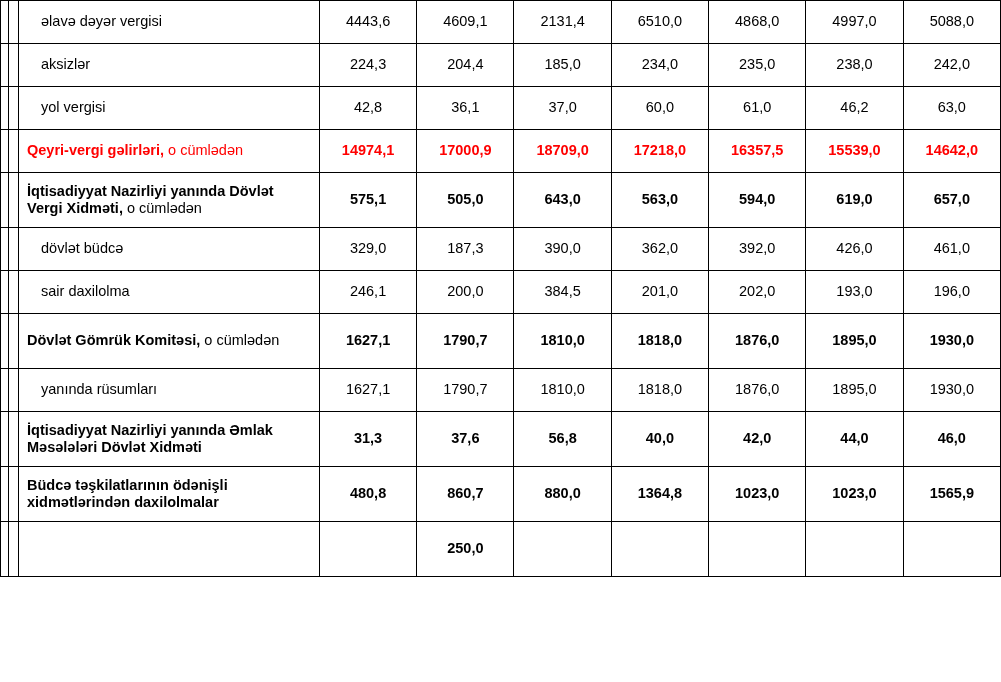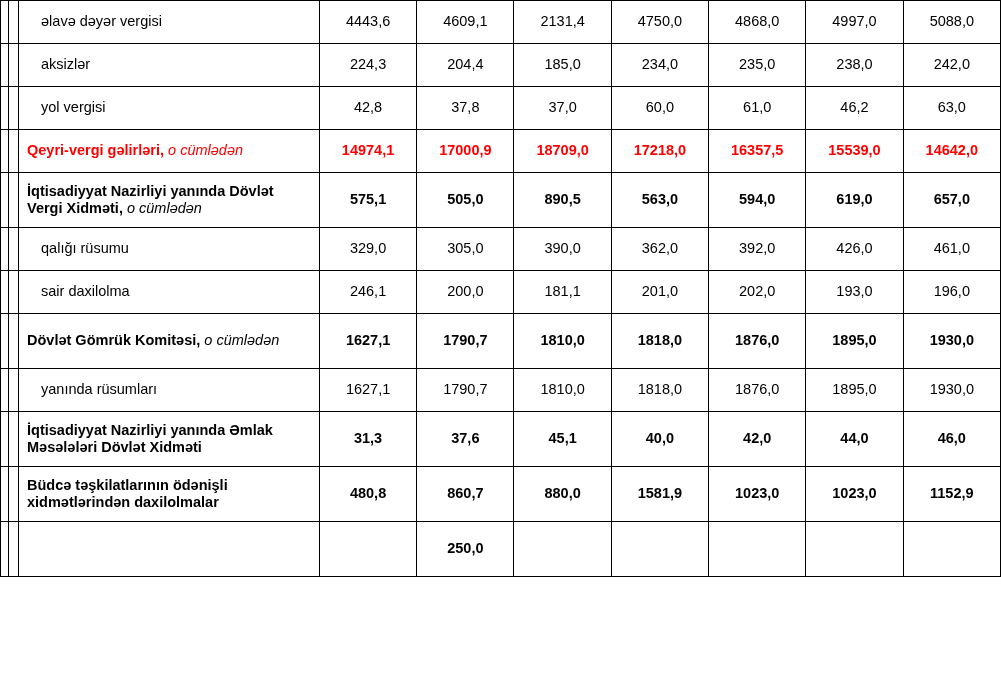--- a/index.html
+++ b/index.html
@@ -54,21 +54,21 @@
     text-align: left;
     padding-left: 10px;
   }
   td.label.ind1 { padding-left: 22px; }
   td.num {
     text-align: center;
     white-space: nowrap;
   }
   .bold { font-weight: bold; }
   .red { color: #ff0000; }
-  .ital { font-style: italic; font-weight: normal; }
+  .ital { font-weight: normal; }
   tr.r-std td { height: 34px; }
   tr.r-two td { height: 46px; }
 </style>
 </head>
 <body>
 
 <div class="sheet">
   <table class="budget">
     <colgroup>
       <col class="c-gut1">
@@ -83,21 +83,21 @@
         <col class="c-num">
     </colgroup>
     <tbody>
         <tr class="r-std">
           <td class="gutter"></td>
           <td class="gutter"></td>
           <td class="label ind1"><span>əlavə dəyər vergisi</span></td>
           <td class="num">4443,6</td>
           <td class="num">4609,1</td>
           <td class="num">2131,4</td>
-          <td class="num">4750,0</td>
+          <td class="num">6510,0</td>
           <td class="num">4868,0</td>
           <td class="num">4997,0</td>
           <td class="num">5088,0</td>
         </tr>
         <tr class="r-std">
           <td class="gutter"></td>
           <td class="gutter"></td>
           <td class="label ind1"><span>aksizlər</span></td>
           <td class="num">224,3</td>
           <td class="num">204,4</td>
@@ -105,21 +105,21 @@
           <td class="num">234,0</td>
           <td class="num">235,0</td>
           <td class="num">238,0</td>
           <td class="num">242,0</td>
         </tr>
         <tr class="r-std">
           <td class="gutter"></td>
           <td class="gutter"></td>
           <td class="label ind1"><span>yol vergisi</span></td>
           <td class="num">42,8</td>
-          <td class="num">37,8</td>
+          <td class="num">36,1</td>
           <td class="num">37,0</td>
           <td class="num">60,0</td>
           <td class="num">61,0</td>
           <td class="num">46,2</td>
           <td class="num">63,0</td>
         </tr>
         <tr class="r-std">
           <td class="gutter"></td>
           <td class="gutter closed"></td>
           <td class="label bold red"><span>Qeyri-vergi gəlirləri, </span><span class="ital">o cümlədən</span></td>
@@ -130,45 +130,45 @@
           <td class="num bold red">16357,5</td>
           <td class="num bold red">15539,0</td>
           <td class="num bold red">14642,0</td>
         </tr>
         <tr class="r-two">
           <td class="gutter"></td>
           <td class="gutter closed"></td>
           <td class="label bold"><span>İqtisadiyyat Nazirliyi yanında Dövlət Vergi Xidməti, </span><span class="ital">o cümlədən</span></td>
           <td class="num bold">575,1</td>
           <td class="num bold">505,0</td>
-          <td class="num bold">890,5</td>
+          <td class="num bold">643,0</td>
           <td class="num bold">563,0</td>
           <td class="num bold">594,0</td>
           <td class="num bold">619,0</td>
           <td class="num bold">657,0</td>
         </tr>
         <tr class="r-std">
           <td class="gutter"></td>
           <td class="gutter"></td>
-          <td class="label ind1"><span>qalığı rüsumu</span></td>
+          <td class="label ind1"><span>dövlət büdcə</span></td>
           <td class="num">329,0</td>
-          <td class="num">305,0</td>
+          <td class="num">187,3</td>
           <td class="num">390,0</td>
           <td class="num">362,0</td>
           <td class="num">392,0</td>
           <td class="num">426,0</td>
           <td class="num">461,0</td>
         </tr>
         <tr class="r-std">
           <td class="gutter"></td>
           <td class="gutter"></td>
           <td class="label ind1"><span>sair daxilolma</span></td>
           <td class="num">246,1</td>
           <td class="num">200,0</td>
-          <td class="num">181,1</td>
+          <td class="num">384,5</td>
           <td class="num">201,0</td>
           <td class="num">202,0</td>
           <td class="num">193,0</td>
           <td class="num">196,0</td>
         </tr>
         <tr class="r-two">
           <td class="gutter"></td>
           <td class="gutter closed"></td>
           <td class="label bold"><span>Dövlət Gömrük Komitəsi, </span><span class="ital">o cümlədən</span></td>
           <td class="num bold">1627,1</td>
@@ -190,37 +190,37 @@
           <td class="num">1876,0</td>
           <td class="num">1895,0</td>
           <td class="num">1930,0</td>
         </tr>
         <tr class="r-two">
           <td class="gutter"></td>
           <td class="gutter closed"></td>
           <td class="label bold"><span>İqtisadiyyat Nazirliyi yanında Əmlak Məsələləri Dövlət Xidməti</span></td>
           <td class="num bold">31,3</td>
           <td class="num bold">37,6</td>
-          <td class="num bold">45,1</td>
+          <td class="num bold">56,8</td>
           <td class="num bold">40,0</td>
           <td class="num bold">42,0</td>
           <td class="num bold">44,0</td>
           <td class="num bold">46,0</td>
         </tr>
         <tr class="r-two">
           <td class="gutter"></td>
           <td class="gutter closed"></td>
           <td class="label bold"><span>Büdcə təşkilatlarının ödənişli xidmətlərindən daxilolmalar</span></td>
           <td class="num bold">480,8</td>
           <td class="num bold">860,7</td>
           <td class="num bold">880,0</td>
-          <td class="num bold">1581,9</td>
+          <td class="num bold">1364,8</td>
           <td class="num bold">1023,0</td>
           <td class="num bold">1023,0</td>
-          <td class="num bold">1152,9</td>
+          <td class="num bold">1565,9</td>
         </tr>
         <tr class="r-two">
           <td class="gutter"></td>
           <td class="gutter closed"></td>
           <td class="label bold"></td>
           <td class="num bold"></td>
           <td class="num bold">250,0</td>
           <td class="num bold"></td>
           <td class="num bold"></td>
           <td class="num bold"></td>

